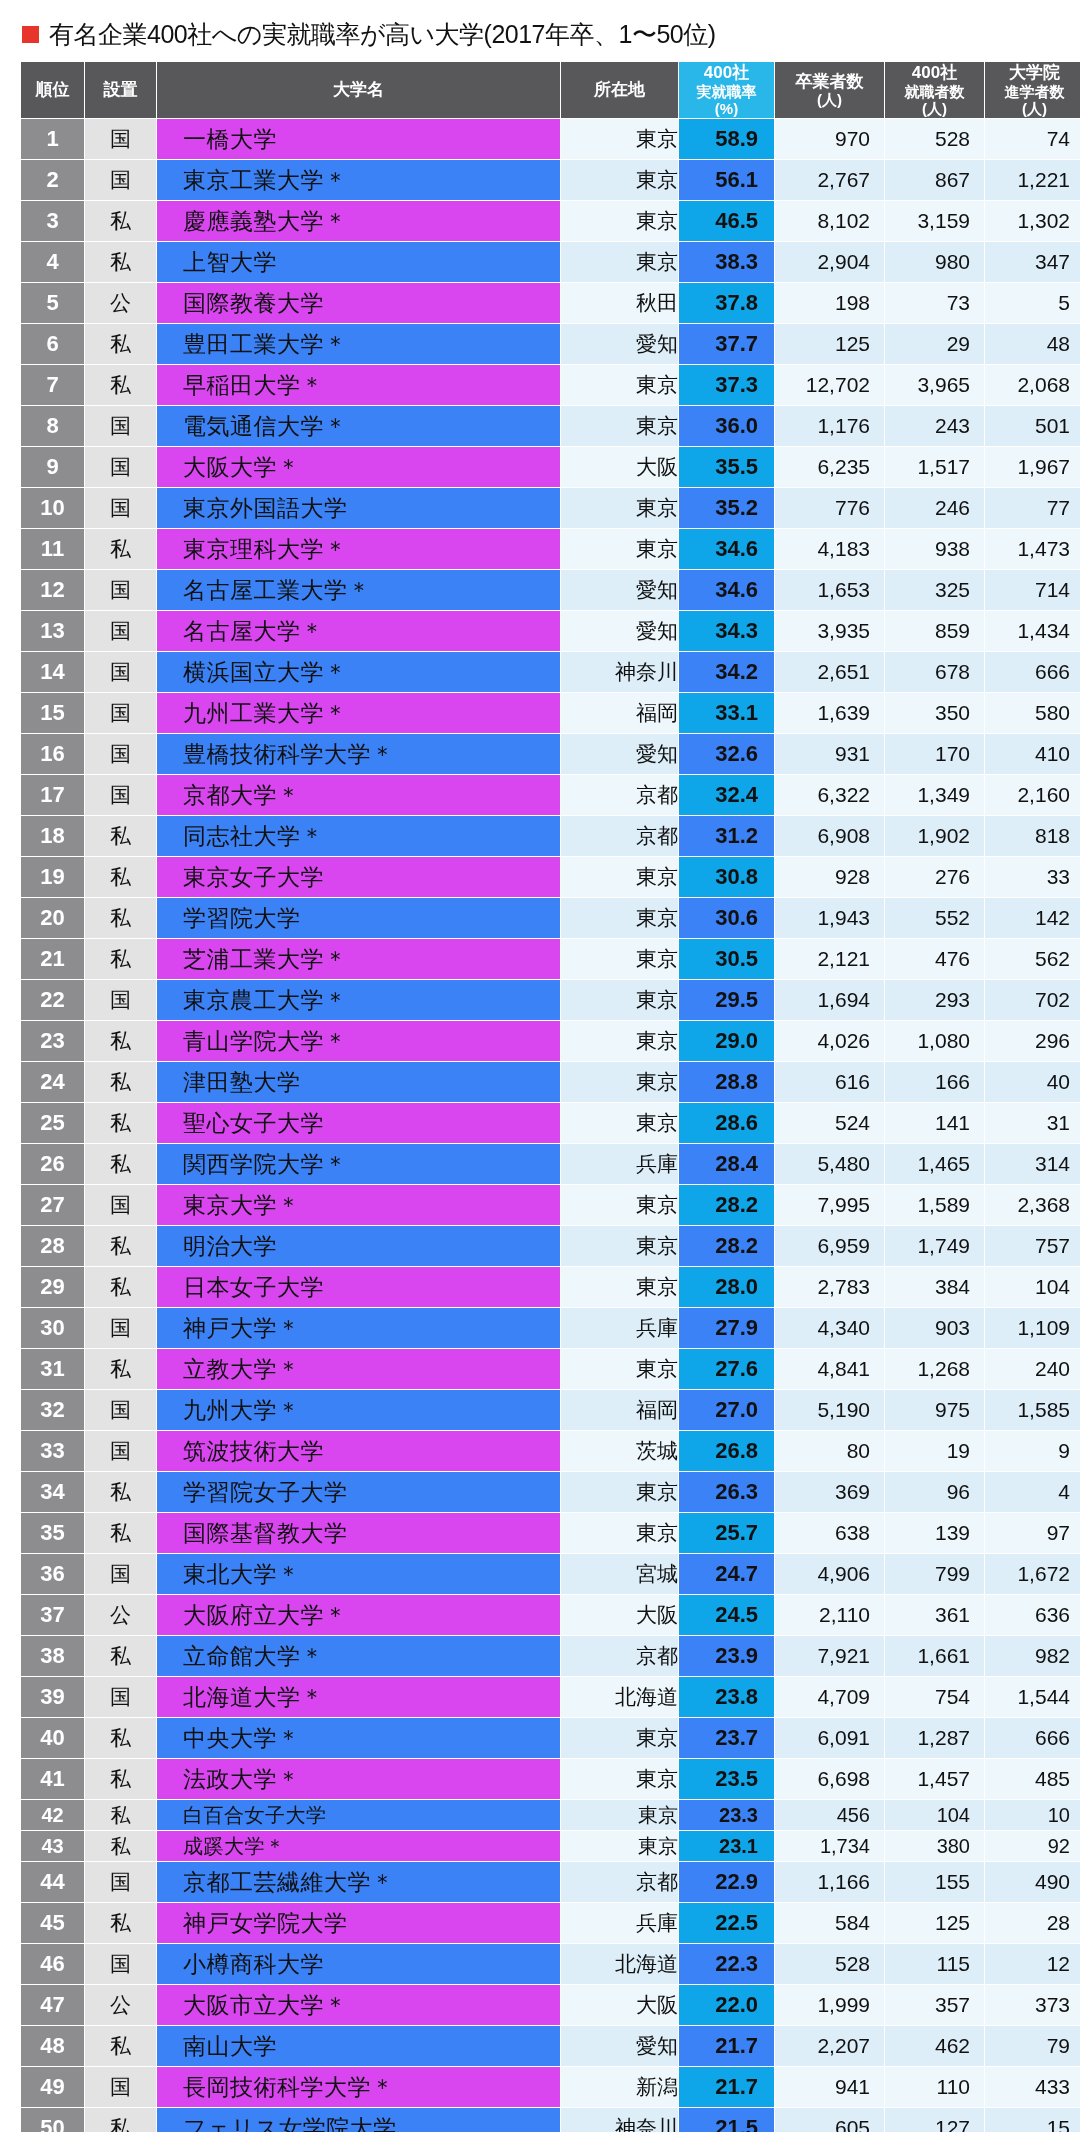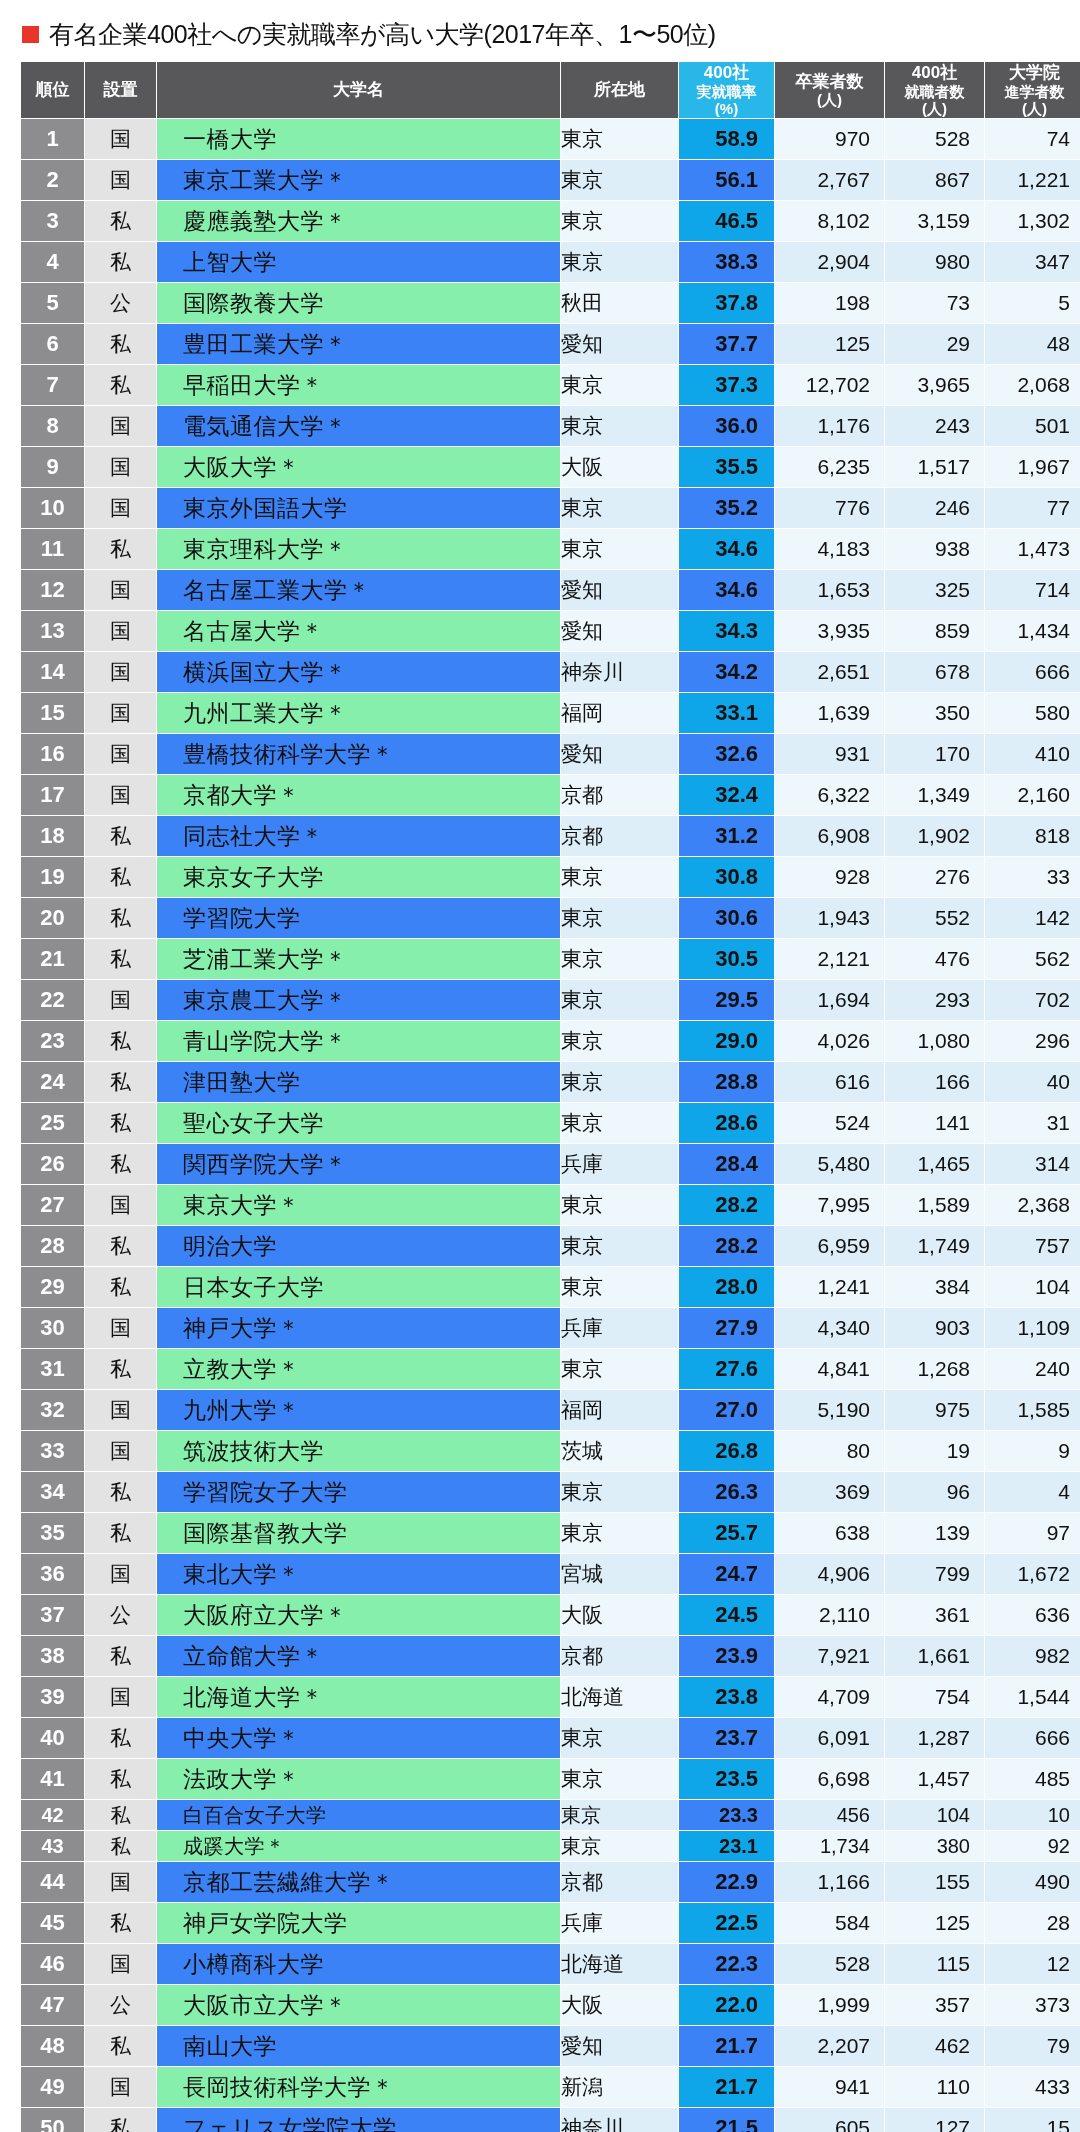--- a/index.html
+++ b/index.html
@@ -79,30 +79,30 @@
     text-align:center;
     font-weight:bold;
     font-size:22px;
   }
   td.type{
     background:#e3e3e3;
     text-align:center;
     font-size:21px;
   }
   td.name{
-    background:#86efac;
+    background:#d946ef;
     text-align:left;
     padding-left:26px;
     font-size:23px;
     letter-spacing:0.5px;
   }
   tbody tr.alt td.name{background:#3b82f6;}
   td.loc{
     background:#eef7fb;
-    text-align:left;
+    text-align:right;
     font-size:21px;
   }
   tbody tr.alt td.loc{background:#ddeef8;}
   td.rate{
     text-align:right;
     padding-right:16px;
     font-weight:bold;
     font-size:22px;
     background:#0ea5e9;
   }
@@ -443,21 +443,21 @@
           <td class="num">6,959</td>
           <td class="num">1,749</td>
           <td class="num">757</td>
         </tr>
         <tr>
           <td class="rank">29</td>
           <td class="type">私</td>
           <td class="name">日本女子大学</td>
           <td class="loc">東京</td>
           <td class="rate">28.0</td>
-          <td class="num">1,241</td>
+          <td class="num">2,783</td>
           <td class="num">384</td>
           <td class="num">104</td>
         </tr>
         <tr class="alt">
           <td class="rank">30</td>
           <td class="type">国</td>
           <td class="name">神戸大学＊</td>
           <td class="loc">兵庫</td>
           <td class="rate">27.9</td>
           <td class="num">4,340</td>

